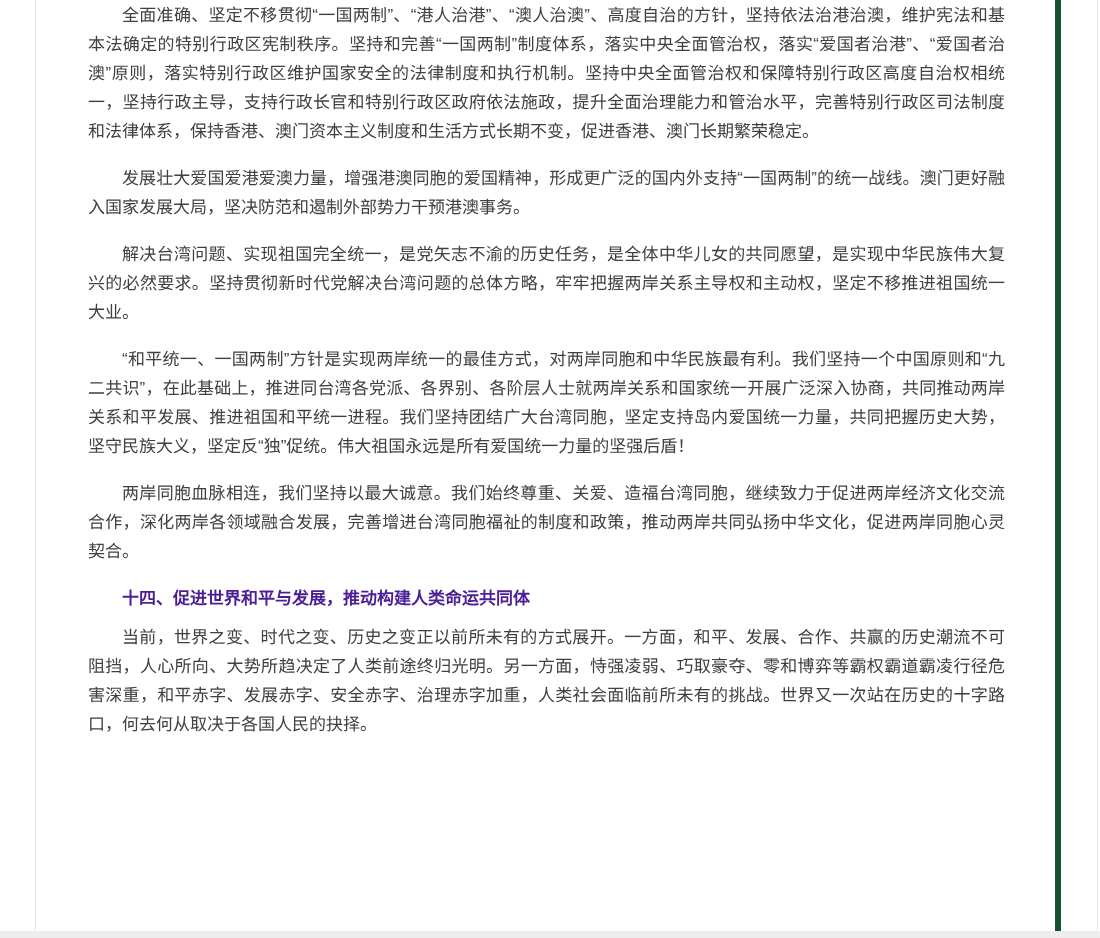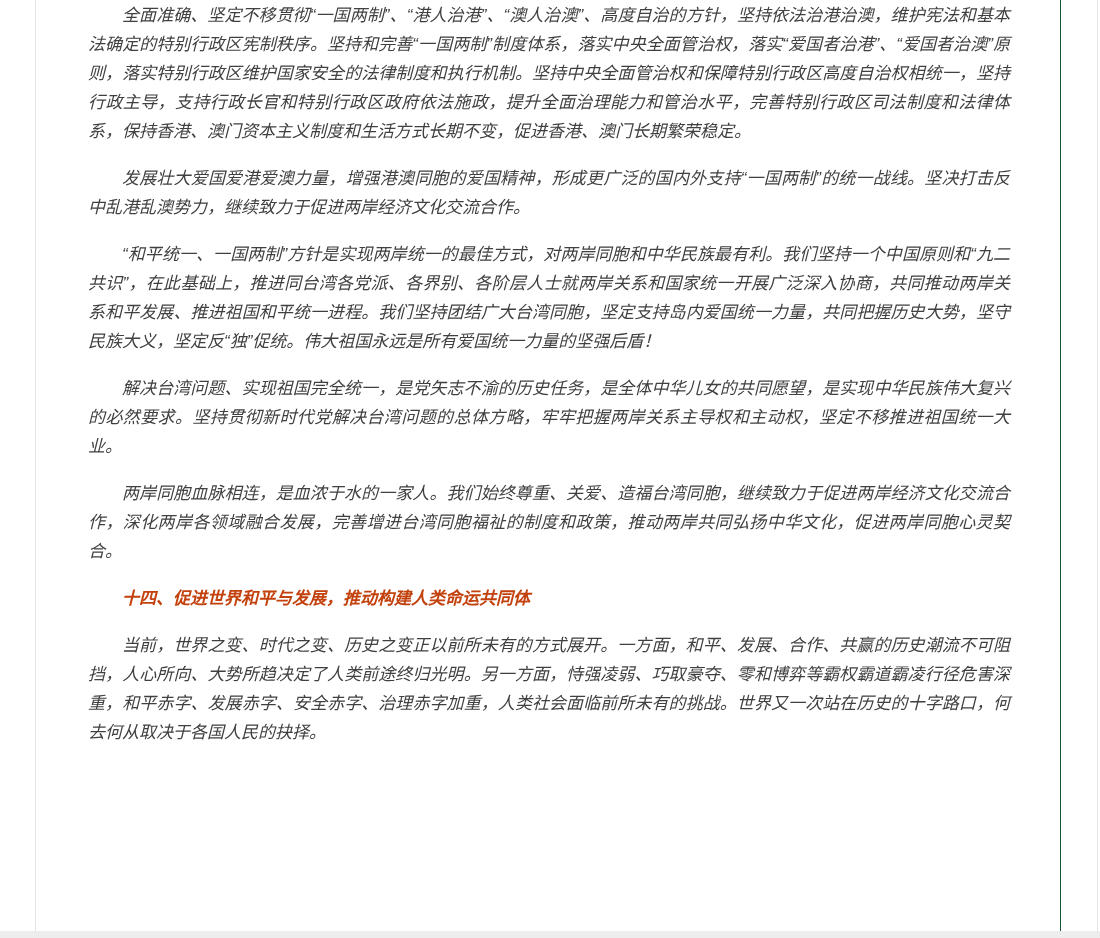--- a/index.html
+++ b/index.html
@@ -18,41 +18,40 @@
     background: #ffffff;
   }
   .content-column {
     position: absolute;
     left: 35px;
     top: 0;
     width: 1026px;
     bottom: 7px;
     box-sizing: border-box;
     border-left: 1px solid #e4e4e4;
-    border-right: 1px solid #14532d;
+    border-right: 6px solid #14532d;
     padding: 1px 50px 0 52px;
     background: #ffffff;
-    font-style: italic;
   }
   .para {
     margin: 0 0 18px 0;
     font-size: 17px;
     line-height: 29px;
     color: #404040;
     text-indent: 2em;
     text-align: justify;
     text-justify: inter-ideograph;
     letter-spacing: 0;
   }
   .section-heading {
-    margin: 0 0 18px 0;
+    margin: 0 0 10px 0;
     font-size: 17px;
     line-height: 29px;
     font-weight: bold;
-    color: #c2410c;
+    color: #4c1d95;
     text-indent: 2em;
     text-align: left;
   }
   .right-edge-line {
     position: absolute;
     right: 2px;
     top: 0;
     bottom: 7px;
     width: 1px;
     background: #e4e4e4;
@@ -66,24 +65,24 @@
     background: #ededed;
   }
 </style>
 </head>
 <body>
 
 <div class="page">
 
   <div class="content-column">
     <p class="para">全面准确、坚定不移贯彻“一国两制”、“港人治港”、“澳人治澳”、高度自治的方针，坚持依法治港治澳，维护宪法和基本法确定的特别行政区宪制秩序。坚持和完善“一国两制”制度体系，落实中央全面管治权，落实“爱国者治港”、“爱国者治澳”原则，落实特别行政区维护国家安全的法律制度和执行机制。坚持中央全面管治权和保障特别行政区高度自治权相统一，坚持行政主导，支持行政长官和特别行政区政府依法施政，提升全面治理能力和管治水平，完善特别行政区司法制度和法律体系，保持香港、澳门资本主义制度和生活方式长期不变，促进香港、澳门长期繁荣稳定。</p>
-    <p class="para">发展壮大爱国爱港爱澳力量，增强港澳同胞的爱国精神，形成更广泛的国内外支持“一国两制”的统一战线。坚决打击反中乱港乱澳势力，继续致力于促进两岸经济文化交流合作。</p>
+    <p class="para">发展壮大爱国爱港爱澳力量，增强港澳同胞的爱国精神，形成更广泛的国内外支持“一国两制”的统一战线。澳门更好融入国家发展大局，坚决防范和遏制外部势力干预港澳事务。</p>
+    <p class="para">解决台湾问题、实现祖国完全统一，是党矢志不渝的历史任务，是全体中华儿女的共同愿望，是实现中华民族伟大复兴的必然要求。坚持贯彻新时代党解决台湾问题的总体方略，牢牢把握两岸关系主导权和主动权，坚定不移推进祖国统一大业。</p>
     <p class="para">“和平统一、一国两制”方针是实现两岸统一的最佳方式，对两岸同胞和中华民族最有利。我们坚持一个中国原则和“九二共识”，在此基础上，推进同台湾各党派、各界别、各阶层人士就两岸关系和国家统一开展广泛深入协商，共同推动两岸关系和平发展、推进祖国和平统一进程。我们坚持团结广大台湾同胞，坚定支持岛内爱国统一力量，共同把握历史大势，坚守民族大义，坚定反“独”促统。伟大祖国永远是所有爱国统一力量的坚强后盾！</p>
-    <p class="para">解决台湾问题、实现祖国完全统一，是党矢志不渝的历史任务，是全体中华儿女的共同愿望，是实现中华民族伟大复兴的必然要求。坚持贯彻新时代党解决台湾问题的总体方略，牢牢把握两岸关系主导权和主动权，坚定不移推进祖国统一大业。</p>
-    <p class="para">两岸同胞血脉相连，是血浓于水的一家人。我们始终尊重、关爱、造福台湾同胞，继续致力于促进两岸经济文化交流合作，深化两岸各领域融合发展，完善增进台湾同胞福祉的制度和政策，推动两岸共同弘扬中华文化，促进两岸同胞心灵契合。</p>
+    <p class="para">两岸同胞血脉相连，我们坚持以最大诚意。我们始终尊重、关爱、造福台湾同胞，继续致力于促进两岸经济文化交流合作，深化两岸各领域融合发展，完善增进台湾同胞福祉的制度和政策，推动两岸共同弘扬中华文化，促进两岸同胞心灵契合。</p>
     <h3 class="section-heading">十四、促进世界和平与发展，推动构建人类命运共同体</h3>
     <p class="para">当前，世界之变、时代之变、历史之变正以前所未有的方式展开。一方面，和平、发展、合作、共赢的历史潮流不可阻挡，人心所向、大势所趋决定了人类前途终归光明。另一方面，恃强凌弱、巧取豪夺、零和博弈等霸权霸道霸凌行径危害深重，和平赤字、发展赤字、安全赤字、治理赤字加重，人类社会面临前所未有的挑战。世界又一次站在历史的十字路口，何去何从取决于各国人民的抉择。</p>
   </div>
 
   <div class="right-edge-line"></div>
   <div class="bottom-bar"></div>
 
 </div>
 
 </body></html>

